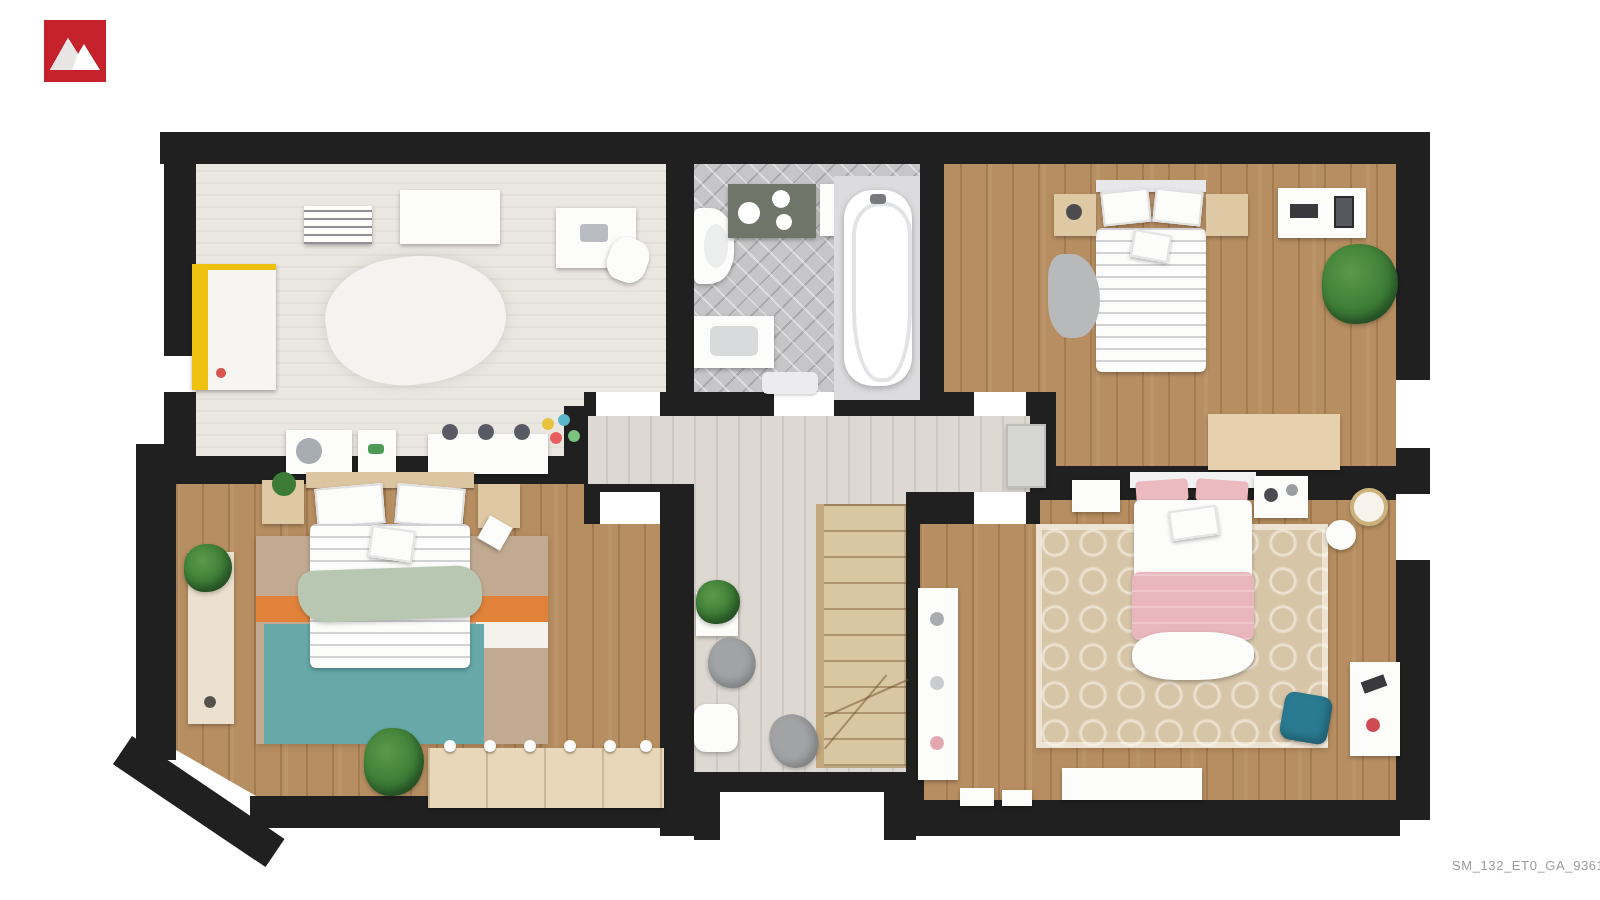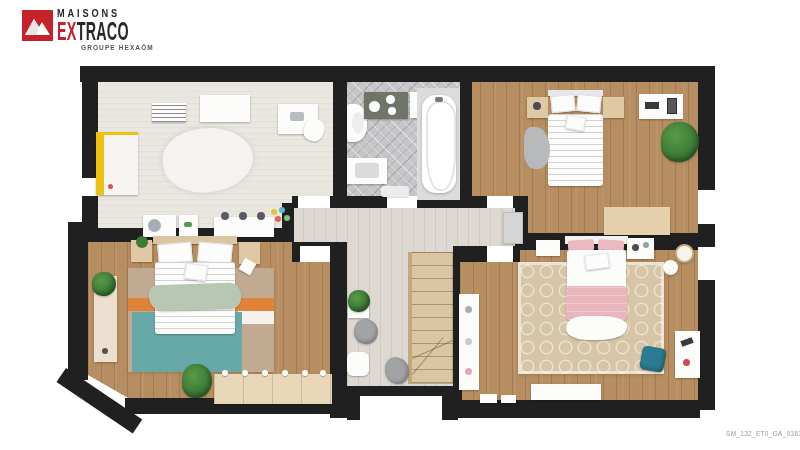--- a/index.html
+++ b/index.html
@@ -58,25 +58,20 @@
 </style>
 </head>
 <body>
 
 <div id="logo">
   <div id="logo-icon">
     <svg width="31" height="31" viewBox="0 0 31 31">
       <polygon points="3,25 12,9 17,17 20,12 28,25" fill="#ffffff"></polygon>
       <polygon points="12,9 17,17 14,25 3,25" fill="#e8e6e4"></polygon>
     </svg>
-  </div>
-  <div id="logo-text">
-    <div class="brand-top">MAISONS</div>
-    <div class="brand-main"><span class="red">EX</span><span class="dark">TRACO</span></div>
-    <div class="brand-sub">GROUPE HEXAŌM</div>
   </div>
 </div>
 
 <div id="plan">
 
   <div class="abs z1 carpet" style="left:23px;top:18px;width:235px;height:148px;"></div>
   <div class="abs z1 tile" style="left:262px;top:18px;width:130px;height:121px;"></div>
   <div class="abs z1 wood" style="left:392px;top:18px;width:231px;height:151px;"></div>
   <div class="abs z1 pale" style="left:217px;top:144px;width:226px;height:42px;"></div>
   <div class="abs z1 pale" style="left:272px;top:186px;width:106px;height:140px;"></div>

